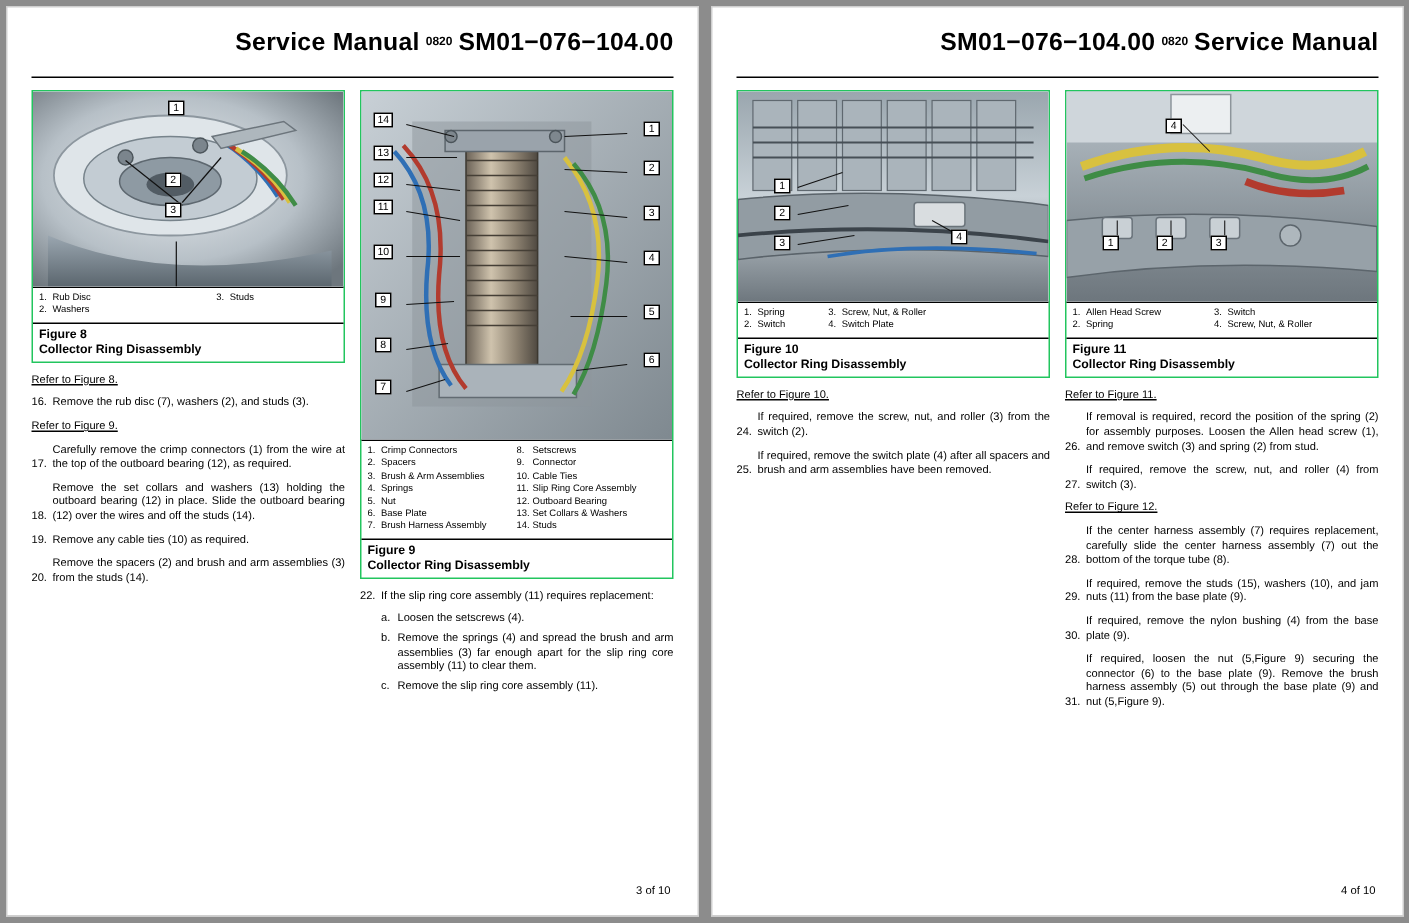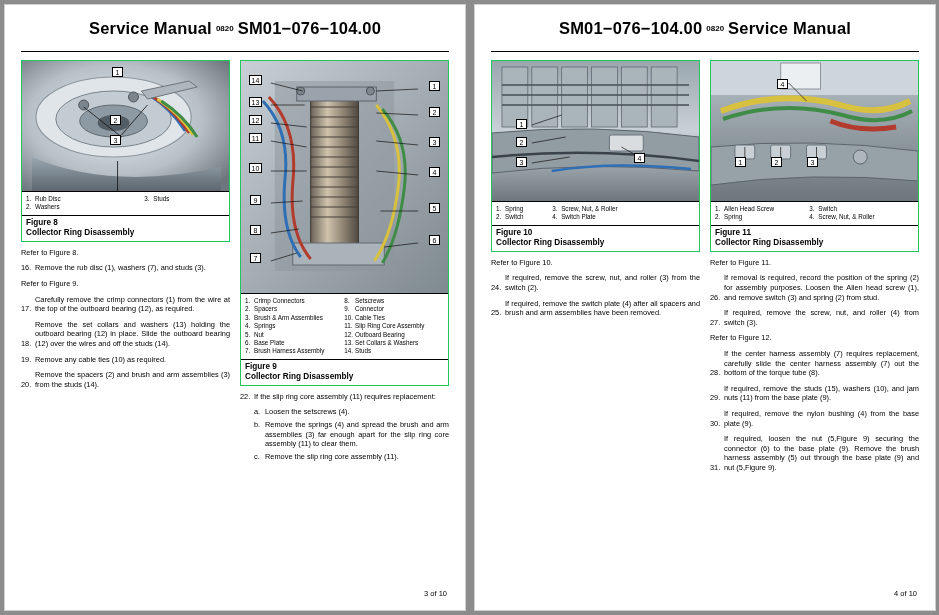--- a/index.html
+++ b/index.html
@@ -21,21 +21,21 @@
     background: #ffffff;
     width: 462px;
     height: 607px;
     border: 1px solid #cfcfcf;
     padding: 14px 16px 10px 16px;
   }
   
   .pg-head {
     display: flex;
     align-items: baseline;
-    justify-content: center;
+    justify-content: flex-end;
     height: 26px;
     margin-bottom: 6px;
   }
   .pg-head .title {
     font-size: 16.5px;
     font-weight: bold;
     color: #000;
     letter-spacing: .2px;
   }
   .pg-head .code {
@@ -103,21 +103,21 @@
     padding: 2px 4px 3px 4px;
     font-size: 8.2px;
     font-weight: bold;
     line-height: 10px;
   }
   
   .body { font-size: 7.4px; line-height: 9.6px; color: #000; text-align: justify; }
   .para { display: flex; margin-bottom: 6px; align-items: flex-end; }
   .para .n { width: 14px; flex: 0 0 14px; }
   .para .t { flex: 1; }
-  .lead { margin-bottom: 6px; }
+  .lead { margin-bottom: 6px; text-decoration: underline; }
   .note { font-weight: bold; margin-bottom: 6px; }
   .sub { display: flex; margin-bottom: 3px; margin-left: 14px; }
   .sub .n { width: 11px; flex: 0 0 11px; }
   .pagenum {
     position: absolute;
     right: 18px;
     bottom: 12px;
     font-size: 7.5px;
     color: #000;
   }
@@ -199,21 +199,21 @@
           <div class="figcap">
             <div>Figure 8</div>
             <div>Collector Ring Disassembly</div>
           </div>
         </div>
 
         <div class="body">
           <div class="lead">Refer to Figure 8.</div>
           <div class="para">
             <div class="n">16.</div>
-            <div class="t">Remove the rub disc (1), washers (7), and studs (3).</div>
+            <div class="t">Remove the rub disc (7), washers (2), and studs (3).</div>
           </div>
           <div class="lead">Refer to Figure 9.</div>
           <div class="para">
             <div class="n">17.</div>
             <div class="t">Carefully remove the crimp connectors (1) from the wire at the top of the outboard bearing (12), as required.</div>
           </div>
           <div class="para">
             <div class="n">18.</div>
             <div class="t">Remove the set collars and washers (13) holding the outboard bearing (12) in place.  Slide the outboard bearing (12) over the wires and off the studs (14).</div>
           </div>

